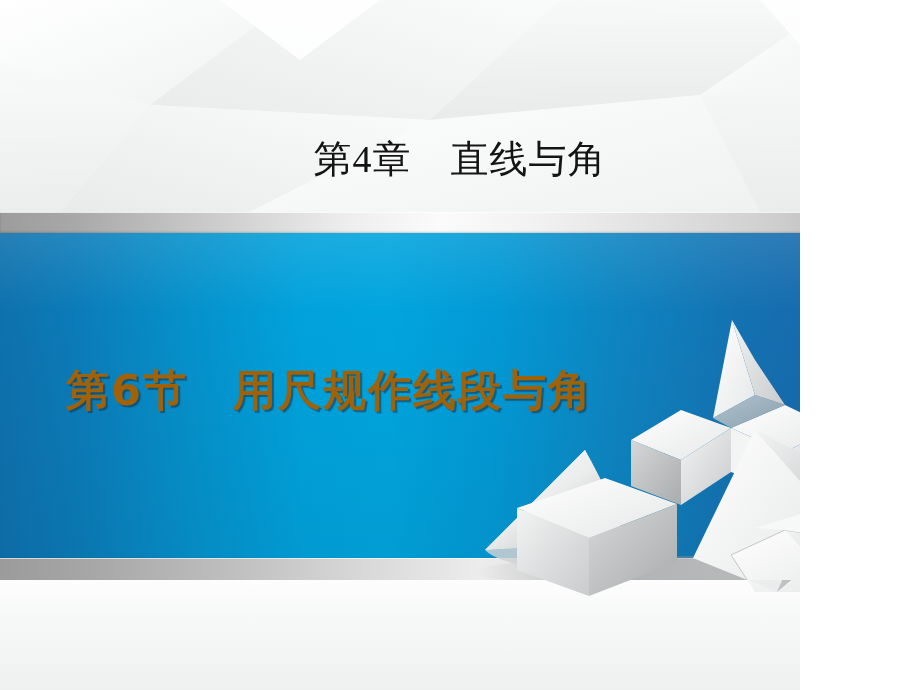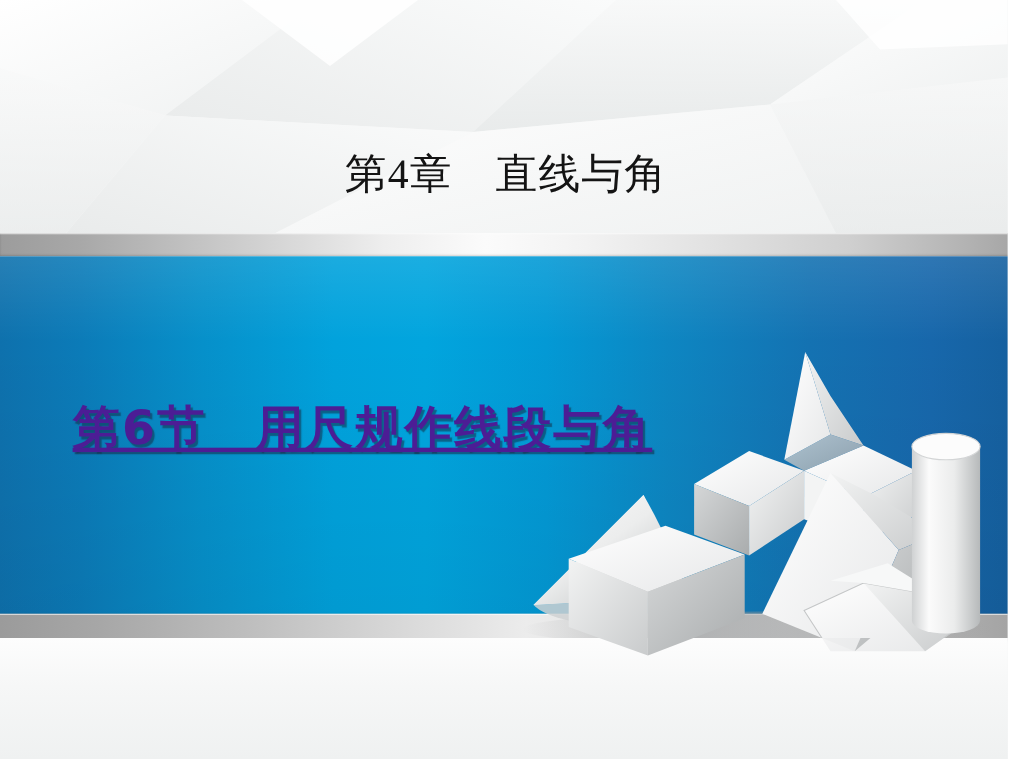--- a/index.html
+++ b/index.html
@@ -2,21 +2,21 @@
 <html><head>
 <meta charset="utf-8">
 <style>
   html, body {
     margin: 0;
     padding: 0;
     background: #ffffff;
   }
   #slide {
     position: relative;
-    width: 916px;
+    width: 800px;
     height: 690px;
     overflow: hidden;
     font-family: "Liberation Sans", sans-serif;
     background: #f4f5f5;
   }
 
   
   .bg-layer {
     position: absolute;
     inset: 0;
@@ -99,25 +99,24 @@
 
   
   .section-title {
     position: absolute;
     left: 66px;
     top: 362px;
     font-family: "DejaVu Sans", "Liberation Sans", sans-serif;
     font-size: 43px;
     line-height: 56px;
     font-weight: bold;
-    color: #4c1d95;
+    color: #a16207;
     letter-spacing: 2px;
     white-space: pre;
     text-shadow: 2px 2px 1px rgba(20,45,70,.55);
-    text-decoration: underline;
   }
 
   
   .solids {
     position: absolute;
     left: 455px;
     top: 300px;
     width: 465px;
     height: 300px;
   }

